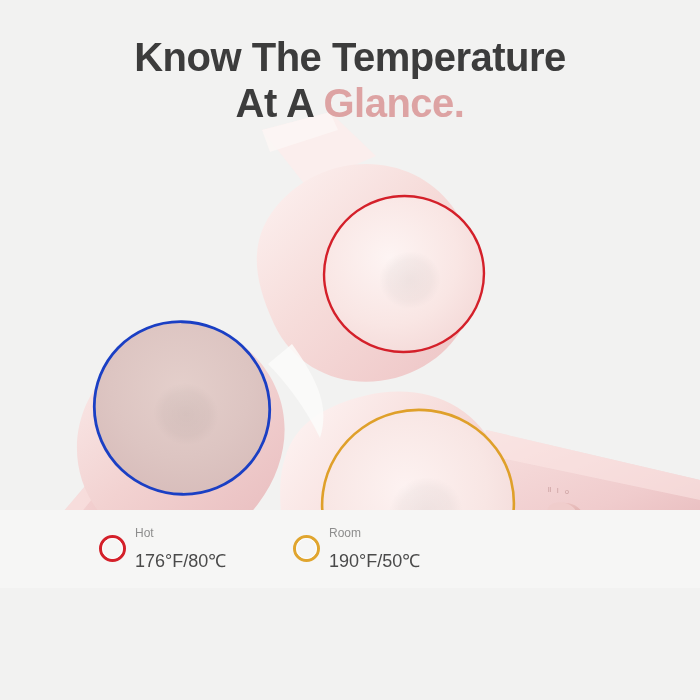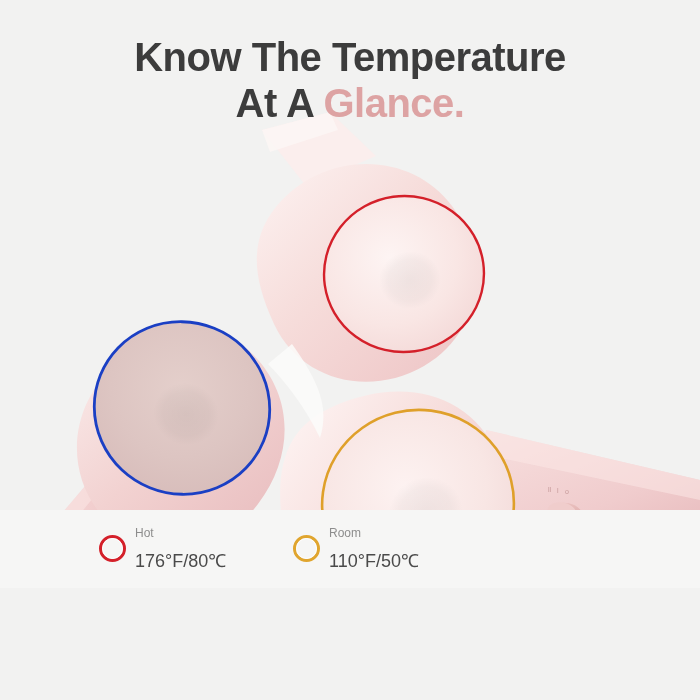--- a/index.html
+++ b/index.html
@@ -188,19 +188,19 @@
         <span class="val">176°F/80℃</span>
       </span>
     </div>
 
     <div class="legend-item li-warm">
       <span class="ring ring-warm">
           <i></i>
         </span>
       <span class="lbl">
         <span class="cap">Room</span>
-        <span class="val">110°F/50℃</span>
+        <span class="val">190°F/50℃</span>
       </span>
     </div>
 
 
   </div>
 </div>
 
 </body></html>

